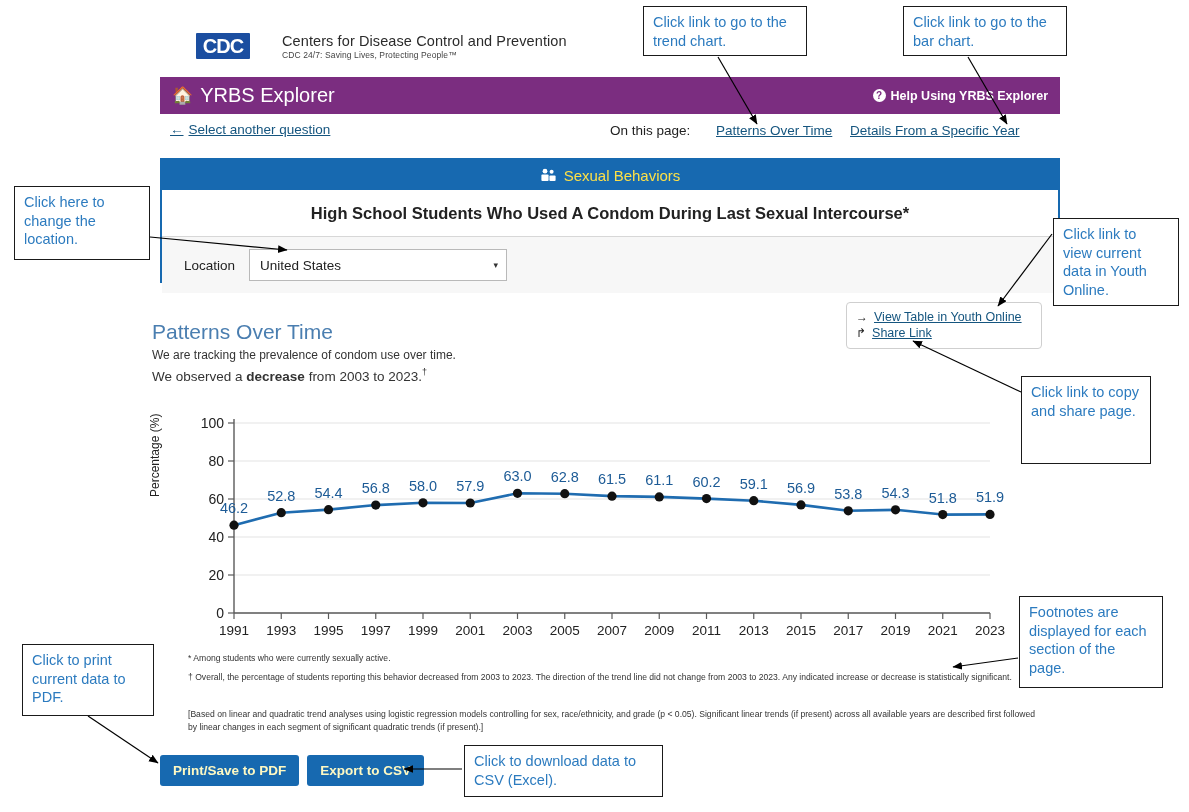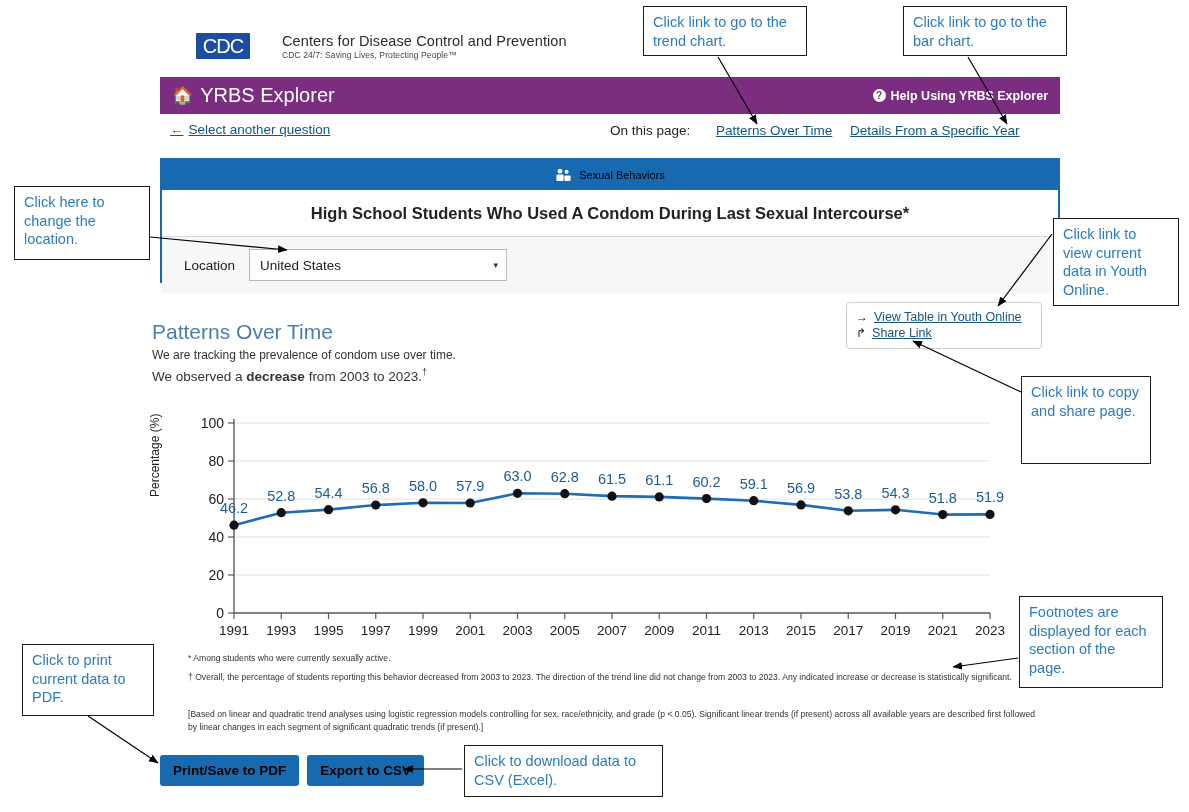--- a/index.html
+++ b/index.html
@@ -8,21 +8,21 @@
     background:#ffffff;
     font-family:"Liberation Sans", sans-serif;
     color:#222;
   }
   .page{position:absolute;left:0;top:0;width:1189px;height:812px;}
 
   
   .cdc-band{position:absolute;left:196px;top:33px;display:flex;align-items:flex-start;gap:8px;}
   .cdc-mark{
     width:54px;height:26px;background:#1b4ea0;color:#fff;
-    font-weight:normal;font-size:20px;letter-spacing:-1px;
+    font-weight:bold;font-size:20px;letter-spacing:-1px;
     display:flex;align-items:center;justify-content:center;
     font-family:"Liberation Sans", sans-serif;
     border-radius:1px;
   }
   .cdc-text{line-height:1.05;padding-top:1px;margin-left:24px;}
   .cdc-title{font-size:14.5px;color:#2b2b2b;letter-spacing:.1px;}
   .cdc-tag{font-size:8.5px;color:#444;margin-top:2px;letter-spacing:.1px;}
 
   
   .purple-bar{
@@ -48,23 +48,23 @@
   .nav-link{position:absolute;top:9px;font-size:13.5px;color:#15557f;text-decoration:underline;}
   .nav-link.l1{left:556px;}
   .nav-link.l2{left:690px;}
 
   
   .panel{
     position:absolute;left:160px;top:158px;width:900px;height:125px;
     border:2px solid #1769b0;box-sizing:border-box;background:#fff;
   }
   .panel-head{
-    height:30px;background:#1769b0;color:#000000;
+    height:30px;background:#1769b0;color:#fde047;
     display:flex;align-items:center;justify-content:center;gap:7px;
-    font-size:11px;
+    font-size:15px;
   }
   .panel-title{
     text-align:center;font-size:16.5px;font-weight:bold;color:#222;
     padding:14px 10px 13px;border-bottom:1px solid #d7d7d7;
   }
   .panel-body{background:#f7f7f7;height:56px;display:flex;align-items:center;padding-left:22px;gap:14px;}
   .loc-label{font-size:13.5px;color:#222;}
   .select{
     width:258px;height:32px;background:#fff;border:1px solid #b9b9b9;
     display:flex;align-items:center;justify-content:space-between;
@@ -98,21 +98,21 @@
 
   
   .fn{position:absolute;left:188px;font-size:8.6px;color:#333;line-height:1.5;width:852px;}
   .fn1{top:652px;}
   .fn2{top:671px;}
   .fn3{top:708px;}
 
   
   .btns{position:absolute;left:160px;top:755px;display:flex;gap:8px;}
   .btn{
-    background:#1769b0;color:#000000;border:none;border-radius:3px;
+    background:#1769b0;color:#fef9c3;border:none;border-radius:3px;
     font-size:13.5px;font-weight:bold;padding:8px 13px;
     font-family:"Liberation Sans", sans-serif;cursor:pointer;
   }
 
   
   .callout{
     position:absolute;border:1px solid #1a1a1a;background:#fff;
     color:#2c7bbf;font-size:14.5px;line-height:1.28;
     padding:6px 9px;box-sizing:border-box;
   }

